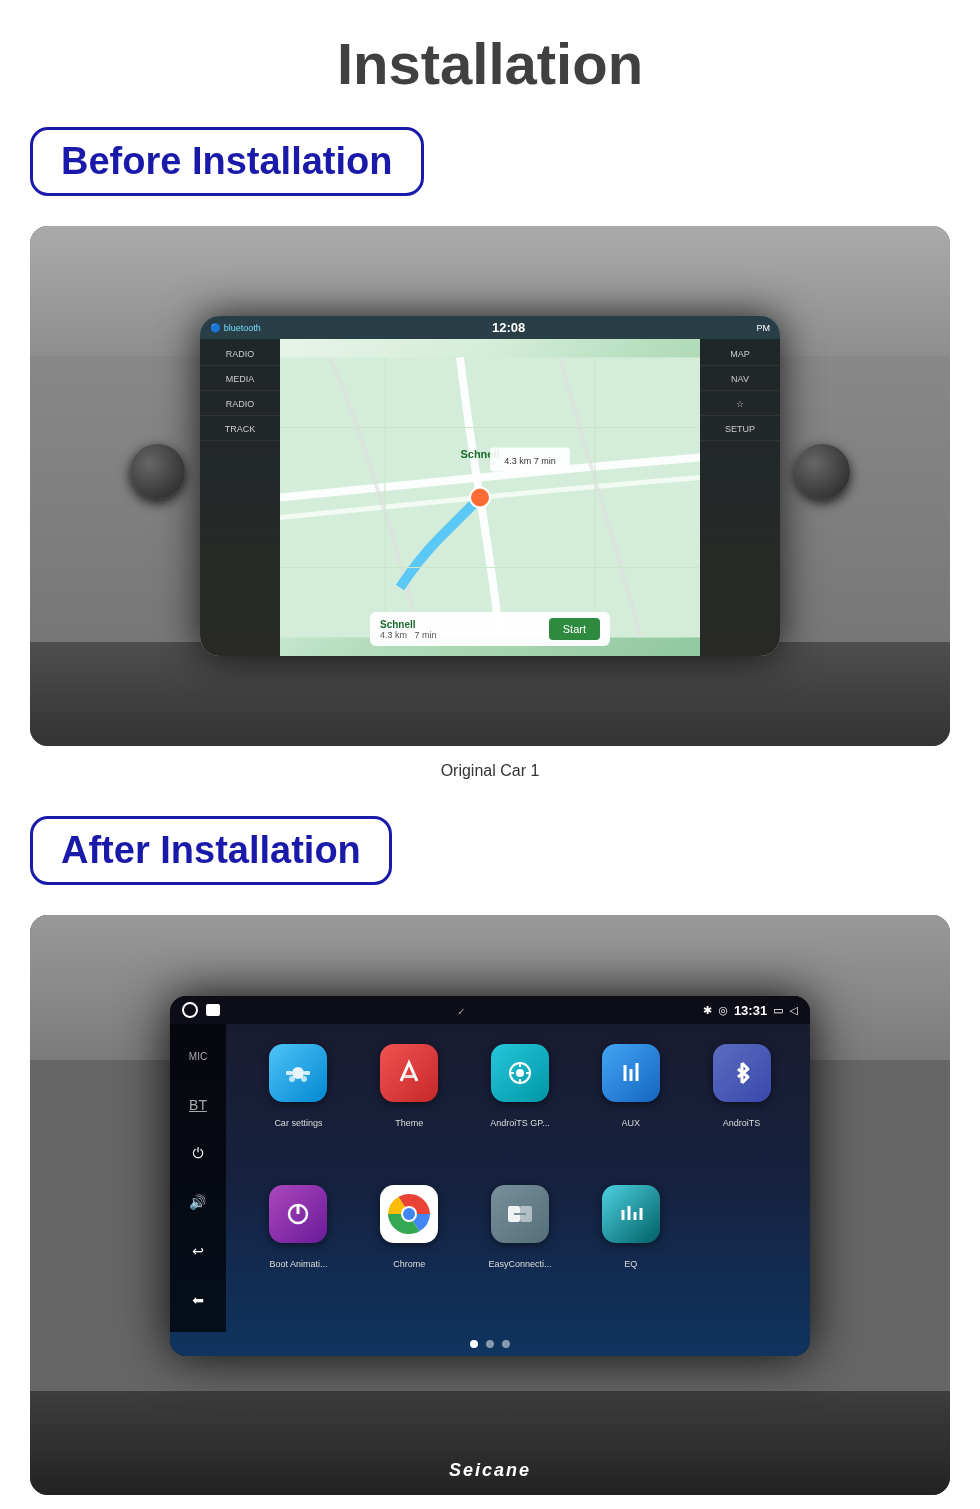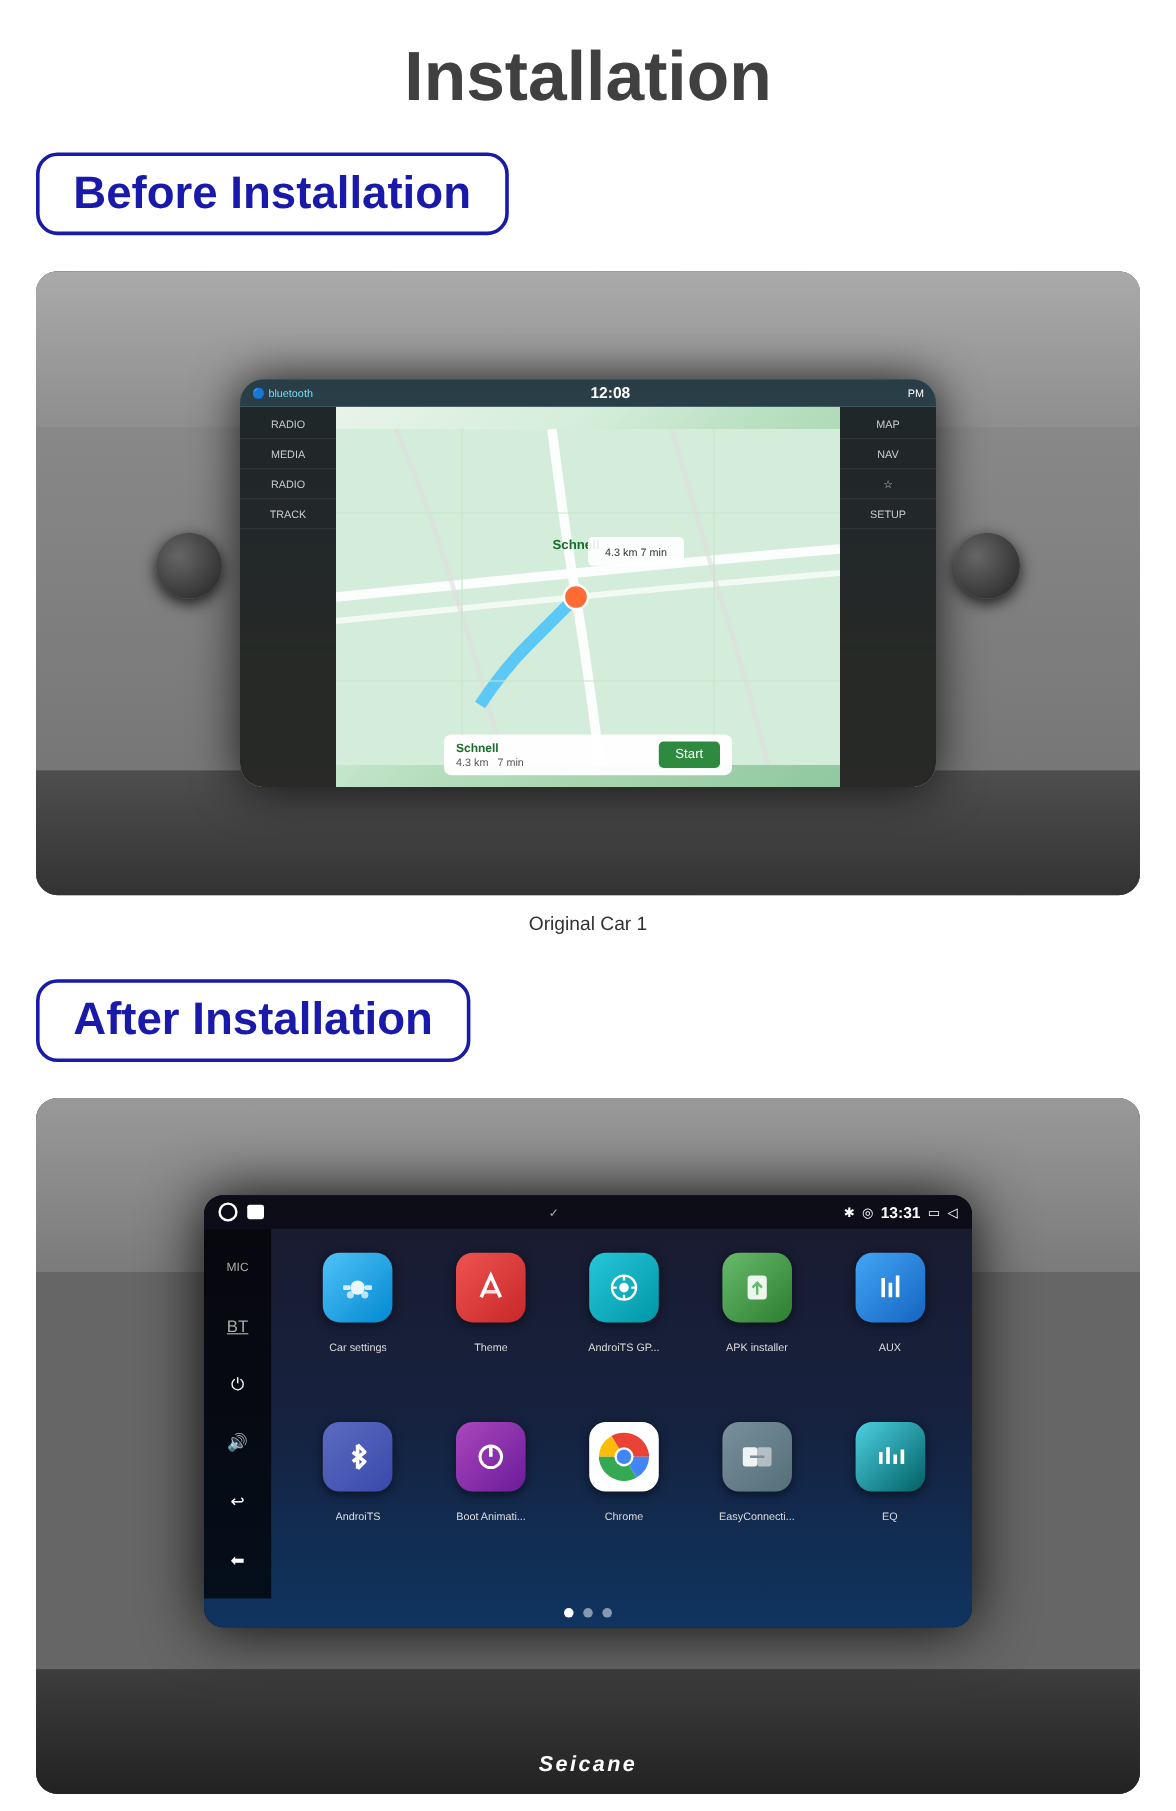--- a/index.html
+++ b/index.html
@@ -506,30 +506,20 @@
                     <circle cx="16" cy="16" r="4" fill="white"></circle>
                     <line x1="16" y1="6" x2="16" y2="10" stroke="white" stroke-width="2"></line>
                     <line x1="16" y1="22" x2="16" y2="26" stroke="white" stroke-width="2"></line>
                     <line x1="6" y1="16" x2="10" y2="16" stroke="white" stroke-width="2"></line>
                     <line x1="22" y1="16" x2="26" y2="16" stroke="white" stroke-width="2"></line>
                   </svg>
               </div>
               <span class="app-label">AndroiTS GP...</span>
             </div>
 
-            <div class="app-icon">
-              <div class="app-icon-img app-apk">
-                <svg width="32" height="32" viewBox="0 0 32 32">
-                    <rect x="8" y="6" width="16" height="20" rx="3" fill="white" opacity="0.9"></rect>
-                    <path d="M12 16 L16 12 L20 16" stroke="#66bb6a" stroke-width="2" fill="none"></path>
-                    <line x1="16" y1="12" x2="16" y2="22" stroke="#66bb6a" stroke-width="2"></line>
-                  </svg>
-              </div>
-              <span class="app-label">APK installer</span>
-            </div>
 
             <div class="app-icon">
               <div class="app-icon-img app-aux">
                 <svg width="32" height="32" viewBox="0 0 32 32">
                     <line x1="10" y1="8" x2="10" y2="24" stroke="white" stroke-width="3"></line>
                     <line x1="16" y1="12" x2="16" y2="24" stroke="white" stroke-width="3"></line>
                     <line x1="22" y1="6" x2="22" y2="24" stroke="white" stroke-width="3"></line>
                   </svg>
               </div>
               <span class="app-label">AUX</span>

